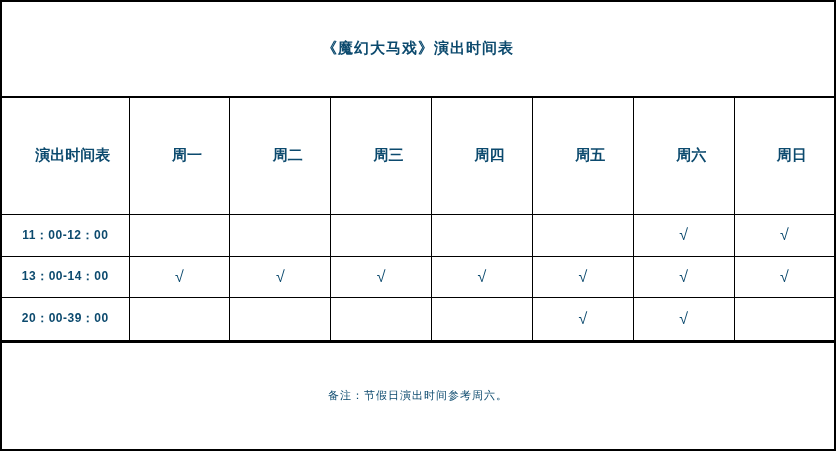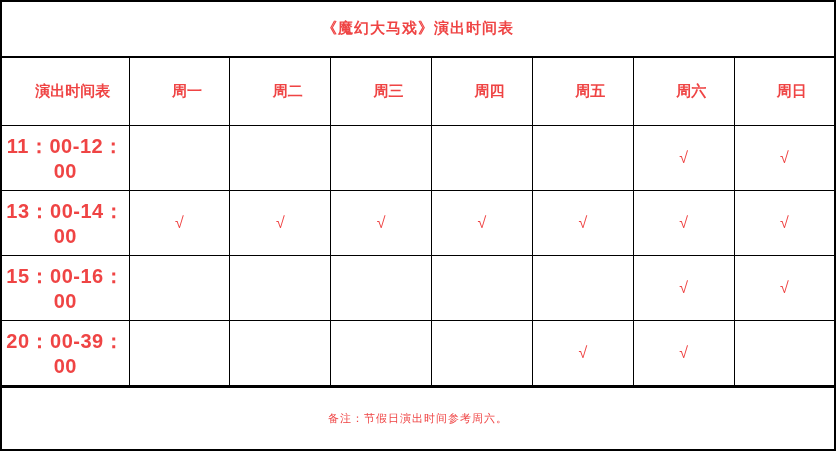--- a/index.html
+++ b/index.html
@@ -9,21 +9,21 @@
     width: 836px;
     height: 451px;
     overflow: hidden;
   }
   table.schedule {
     border-collapse: collapse;
     table-layout: fixed;
     width: 836px;
     height: 451px;
     background: #ffffff;
-    color: #ef4444;
+    color: #0c4a6e;
     font-family: "Liberation Sans", sans-serif;
     border: 2px solid #000000;
   }
   table.schedule td, table.schedule th {
     border: 1px solid #000000;
     text-align: center;
     vertical-align: middle;
     padding: 0;
     overflow: hidden;
   }
@@ -35,21 +35,21 @@
     border-bottom: 2px solid #000000;
     letter-spacing: 1px;
   }
   tr.header-row { height: 54px; }
   tr.header-row th {
     font-size: 15px;
     font-weight: bold;
     padding-left: 15px;
   }
   td.time-cell {
-    font-size: 20px;
+    font-size: 12px;
     font-weight: bold;
     letter-spacing: 0.5px;
   }
   td.check-cell {
     font-size: 16px;
     font-weight: normal;
     font-style: italic;
   }
   tr.note-row { height: 50px; }
   tr.note-row td {
@@ -103,30 +103,20 @@
         <td class="time-cell">13：00-14：00</td>
         <td class="check-cell">√</td>
         <td class="check-cell">√</td>
         <td class="check-cell">√</td>
         <td class="check-cell">√</td>
         <td class="check-cell">√</td>
         <td class="check-cell">√</td>
         <td class="check-cell">√</td>
       </tr>
       <tr>
-        <td class="time-cell">15：00-16：00</td>
-        <td class="check-cell"></td>
-        <td class="check-cell"></td>
-        <td class="check-cell"></td>
-        <td class="check-cell"></td>
-        <td class="check-cell"></td>
-        <td class="check-cell">√</td>
-        <td class="check-cell">√</td>
-      </tr>
-      <tr>
         <td class="time-cell">20：00-39：00</td>
         <td class="check-cell"></td>
         <td class="check-cell"></td>
         <td class="check-cell"></td>
         <td class="check-cell"></td>
         <td class="check-cell">√</td>
         <td class="check-cell">√</td>
         <td class="check-cell"></td>
       </tr>
     </tbody>

